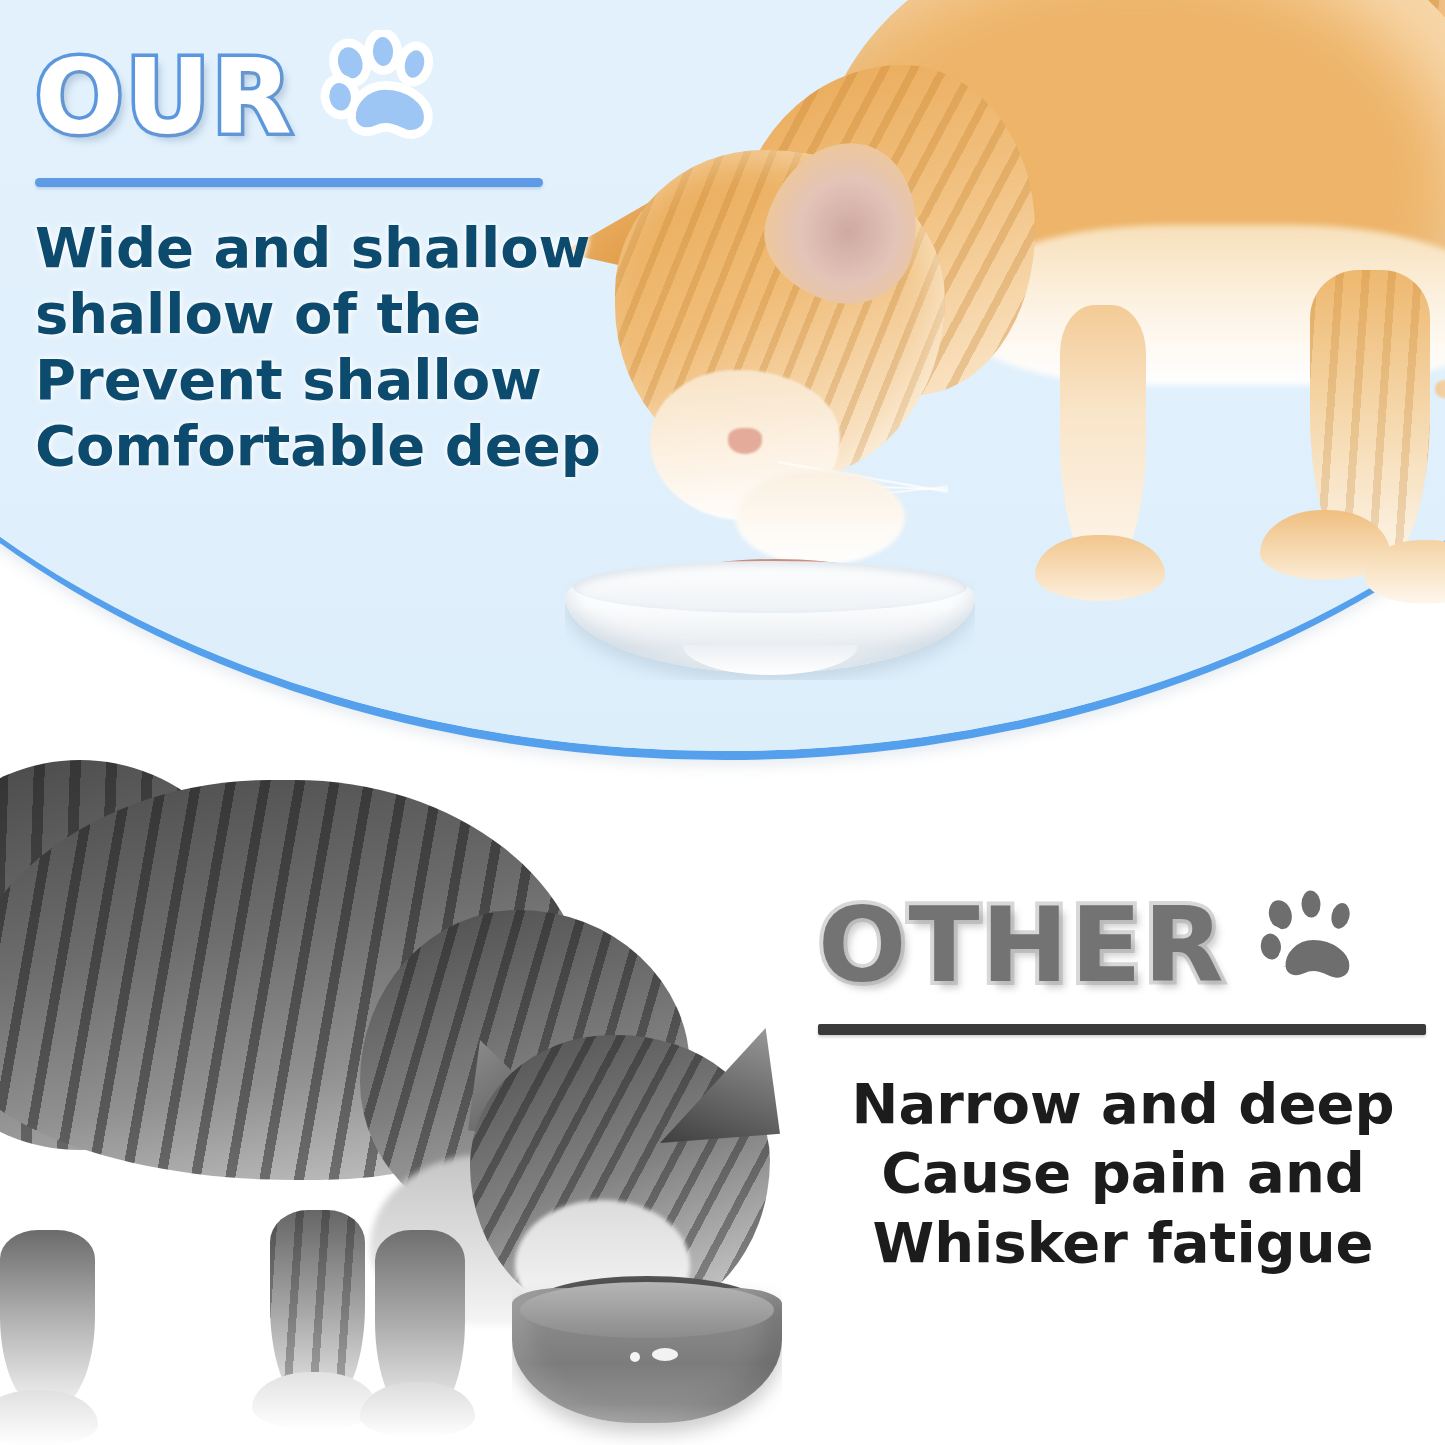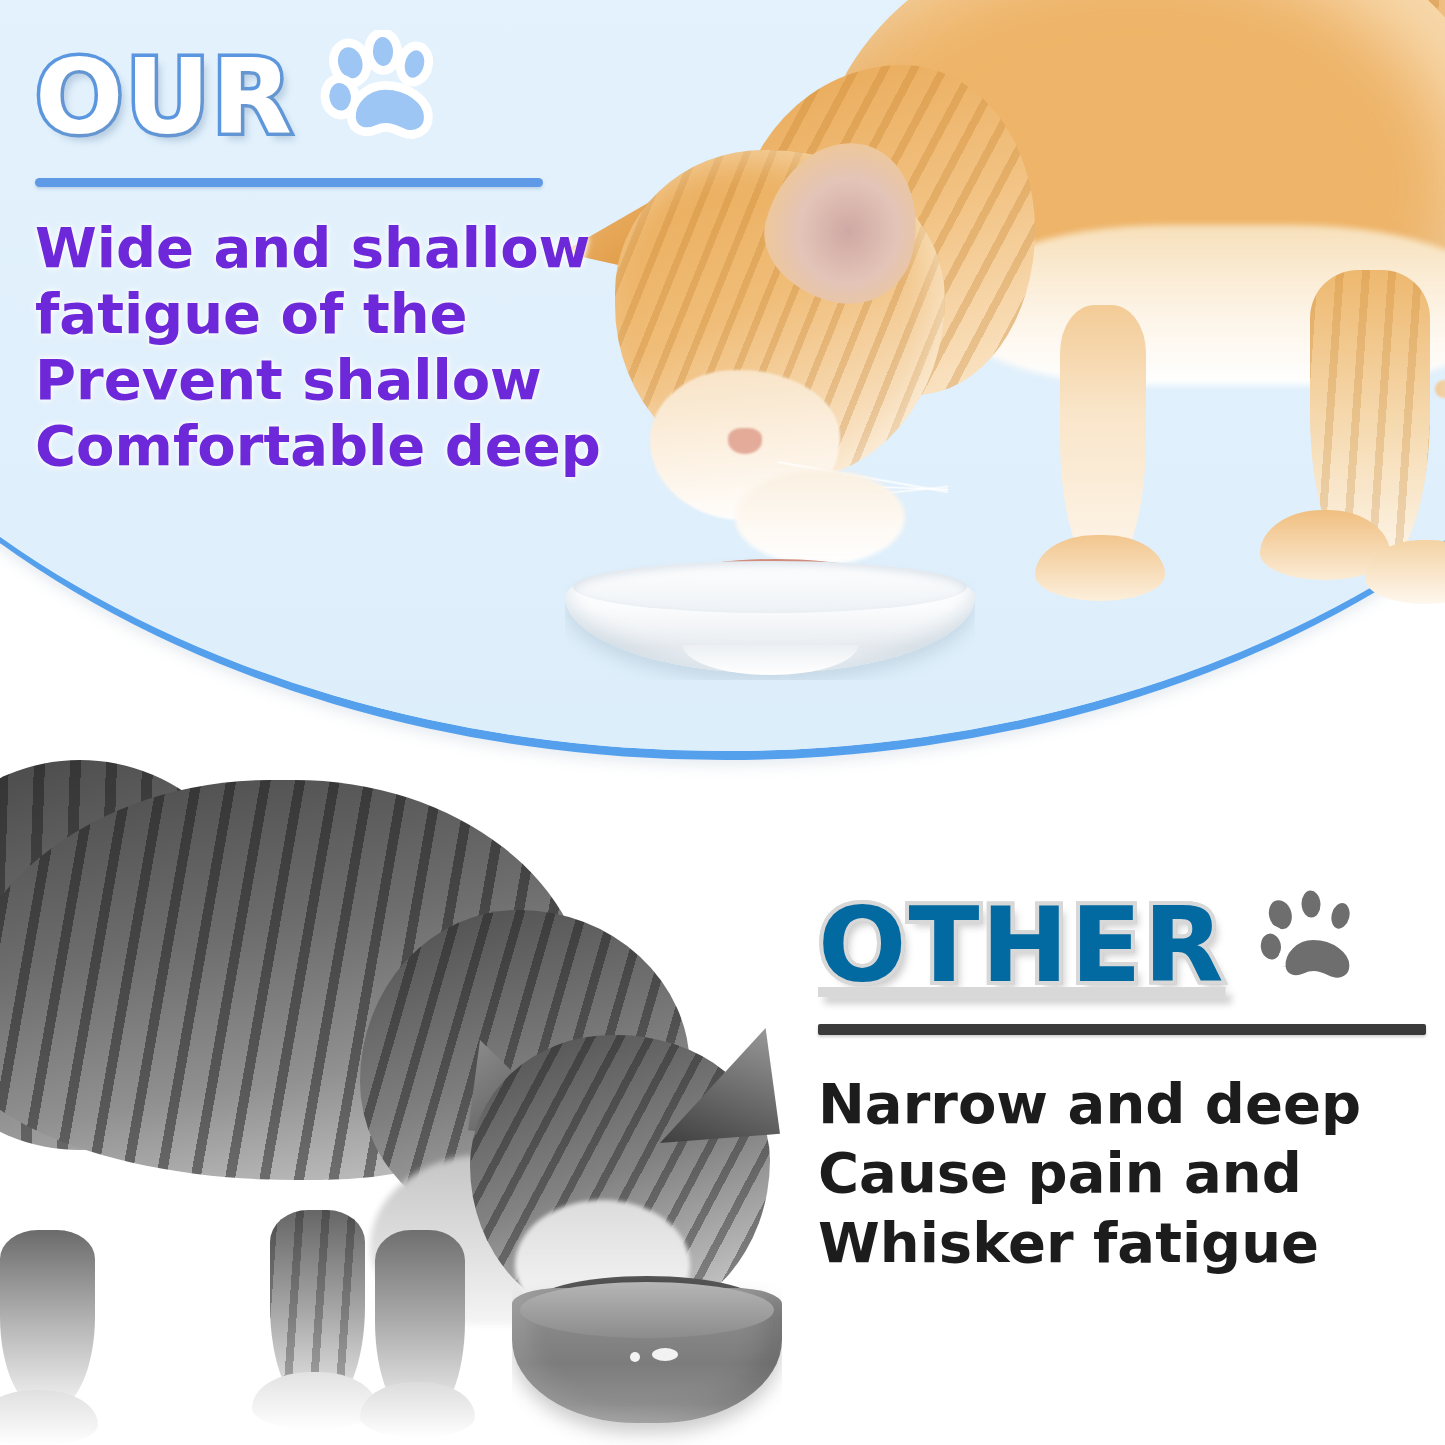--- a/index.html
+++ b/index.html
@@ -302,50 +302,50 @@
     margin:0;
     font-family:"DejaVu Sans", sans-serif;
   }
   .headline.our{
     color:#ffffff;
     -webkit-text-stroke:7px #5b97e0;
     paint-order:stroke fill;
     text-shadow:6px 7px 7px rgba(120,150,185,.38);
   }
   .headline.other{
-    color:#0369a1;
+    color:#737373;
     -webkit-text-stroke:8px #d8d8d8;
     paint-order:stroke fill;
     text-shadow:6px 7px 7px rgba(150,150,150,.45);
-    text-decoration:underline;
   }
 
   .paw{width:126px;height:126px;flex:0 0 auto;}
   #our-block .paw{margin-top:-8px;}
   #other-block .paw{width:118px;height:118px;margin-top:-4px;}
 
   .rule{height:9px;border-radius:5px;margin-top:22px;}
   #our-rule{ width:508px; background:#5f9ae6; box-shadow:0 2px 3px rgba(120,155,195,.35); }
   #other-rule{ width:608px; height:11px; background:#3a3a3a; border-radius:2px; box-shadow:0 2px 3px rgba(120,120,120,.35); }
 
   .body-text{
     margin-top:28px;
     font-size:56px;
     line-height:1.18;
     font-weight:bold;
     font-family:"DejaVu Sans", sans-serif;
   }
   #our-block .body-text{
-    color:#6d28d9;
+    color:#0c4a6e;
     text-shadow:0 0 5px rgba(255,255,255,.95), 0 0 9px rgba(255,255,255,.85);
   }
   #other-block .body-text{
     color:#1c1c1c;
     margin-top:34px;
     line-height:1.24;
+    text-align:center;
   }
   .body-text div{white-space:nowrap;}
 </style>
 </head>
 <body>
 
 <div id="stage">
 
   <div class="blue-panel">
     <div class="blue-panel-inner"></div>
@@ -417,21 +417,21 @@
                    C86 80 76 85 67 82
                    C59 79 54 75 45 79
                    C36 83 26 80 25 70
                    C24 57 36 44 52 44 Z"></path>
         </g>
       </svg>
     </div>
     <div class="rule" id="our-rule"></div>
     <div class="body-text">
       <div>Wide and shallow</div>
-      <div>fatigue of the</div>
+      <div>shallow of the</div>
       <div>Prevent shallow</div>
       <div>Comfortable deep</div>
     </div>
   </div>
 
   <div class="block" id="other-block">
     <div class="head-row">
       <div class="headline other">OTHER</div>
       <svg class="paw" viewBox="0 0 100 100">
         <g stroke="#ffffff" stroke-width="7" stroke-linejoin="round" fill="#6e6e6e">

